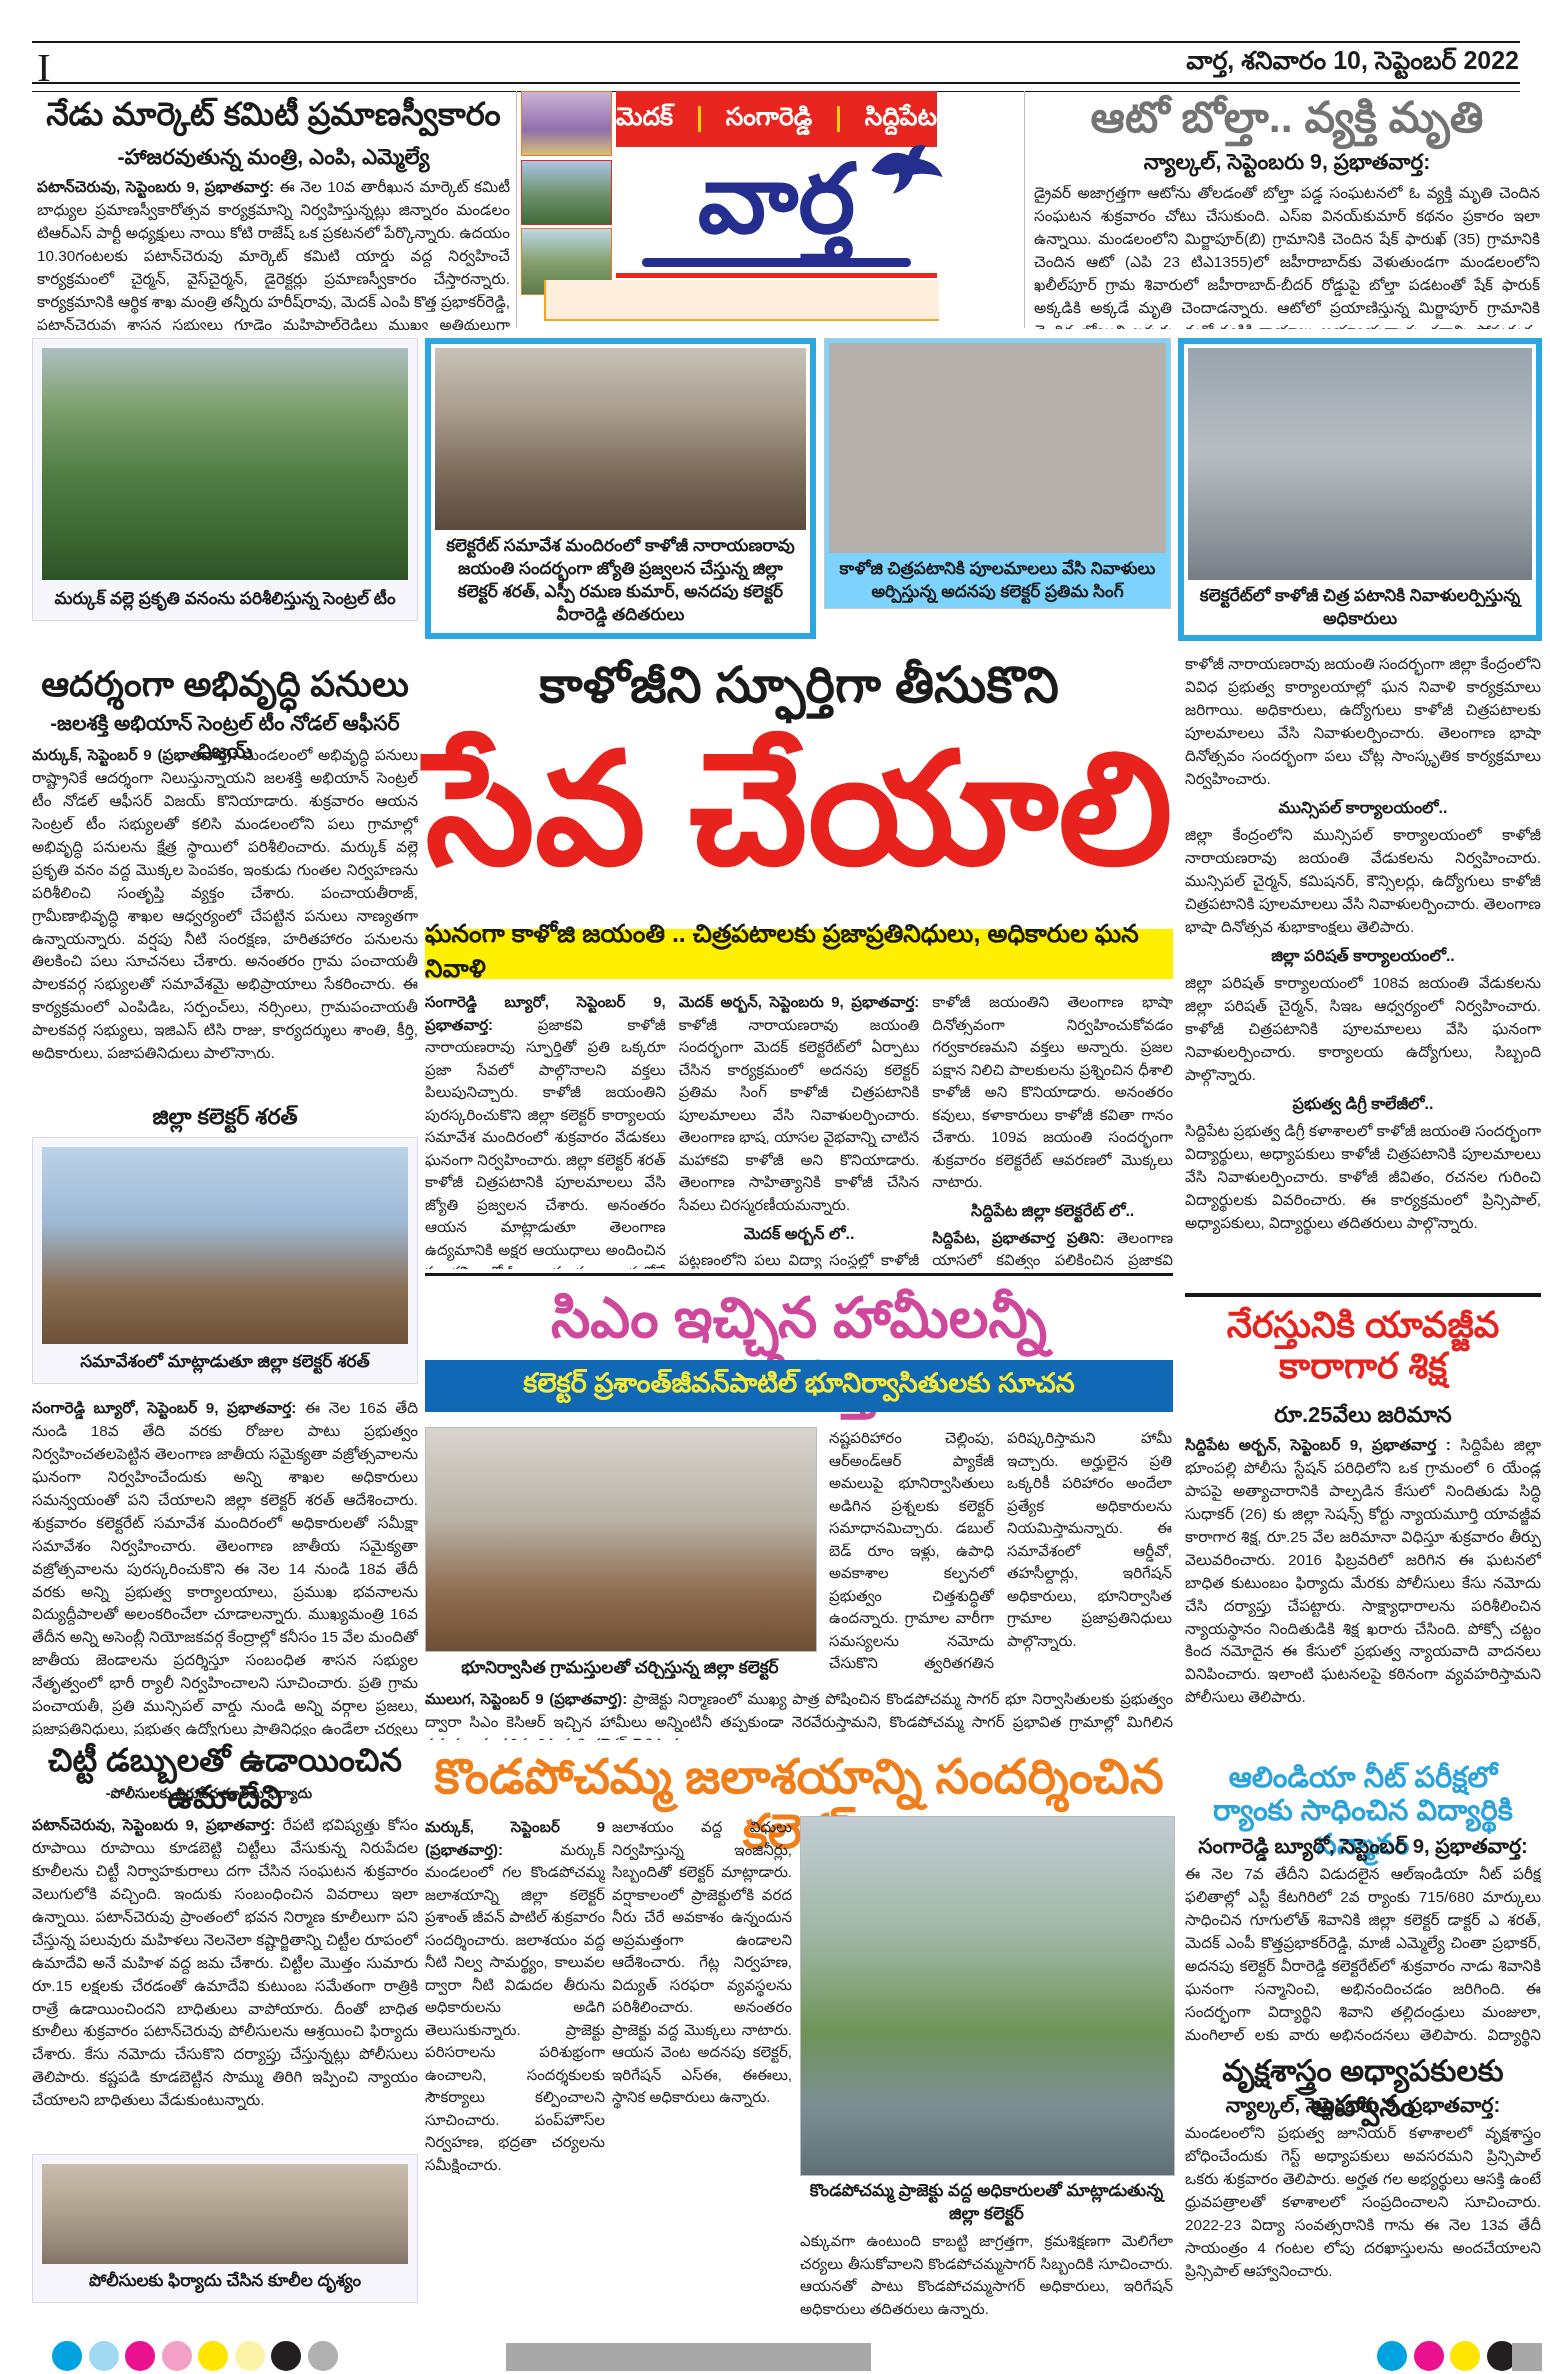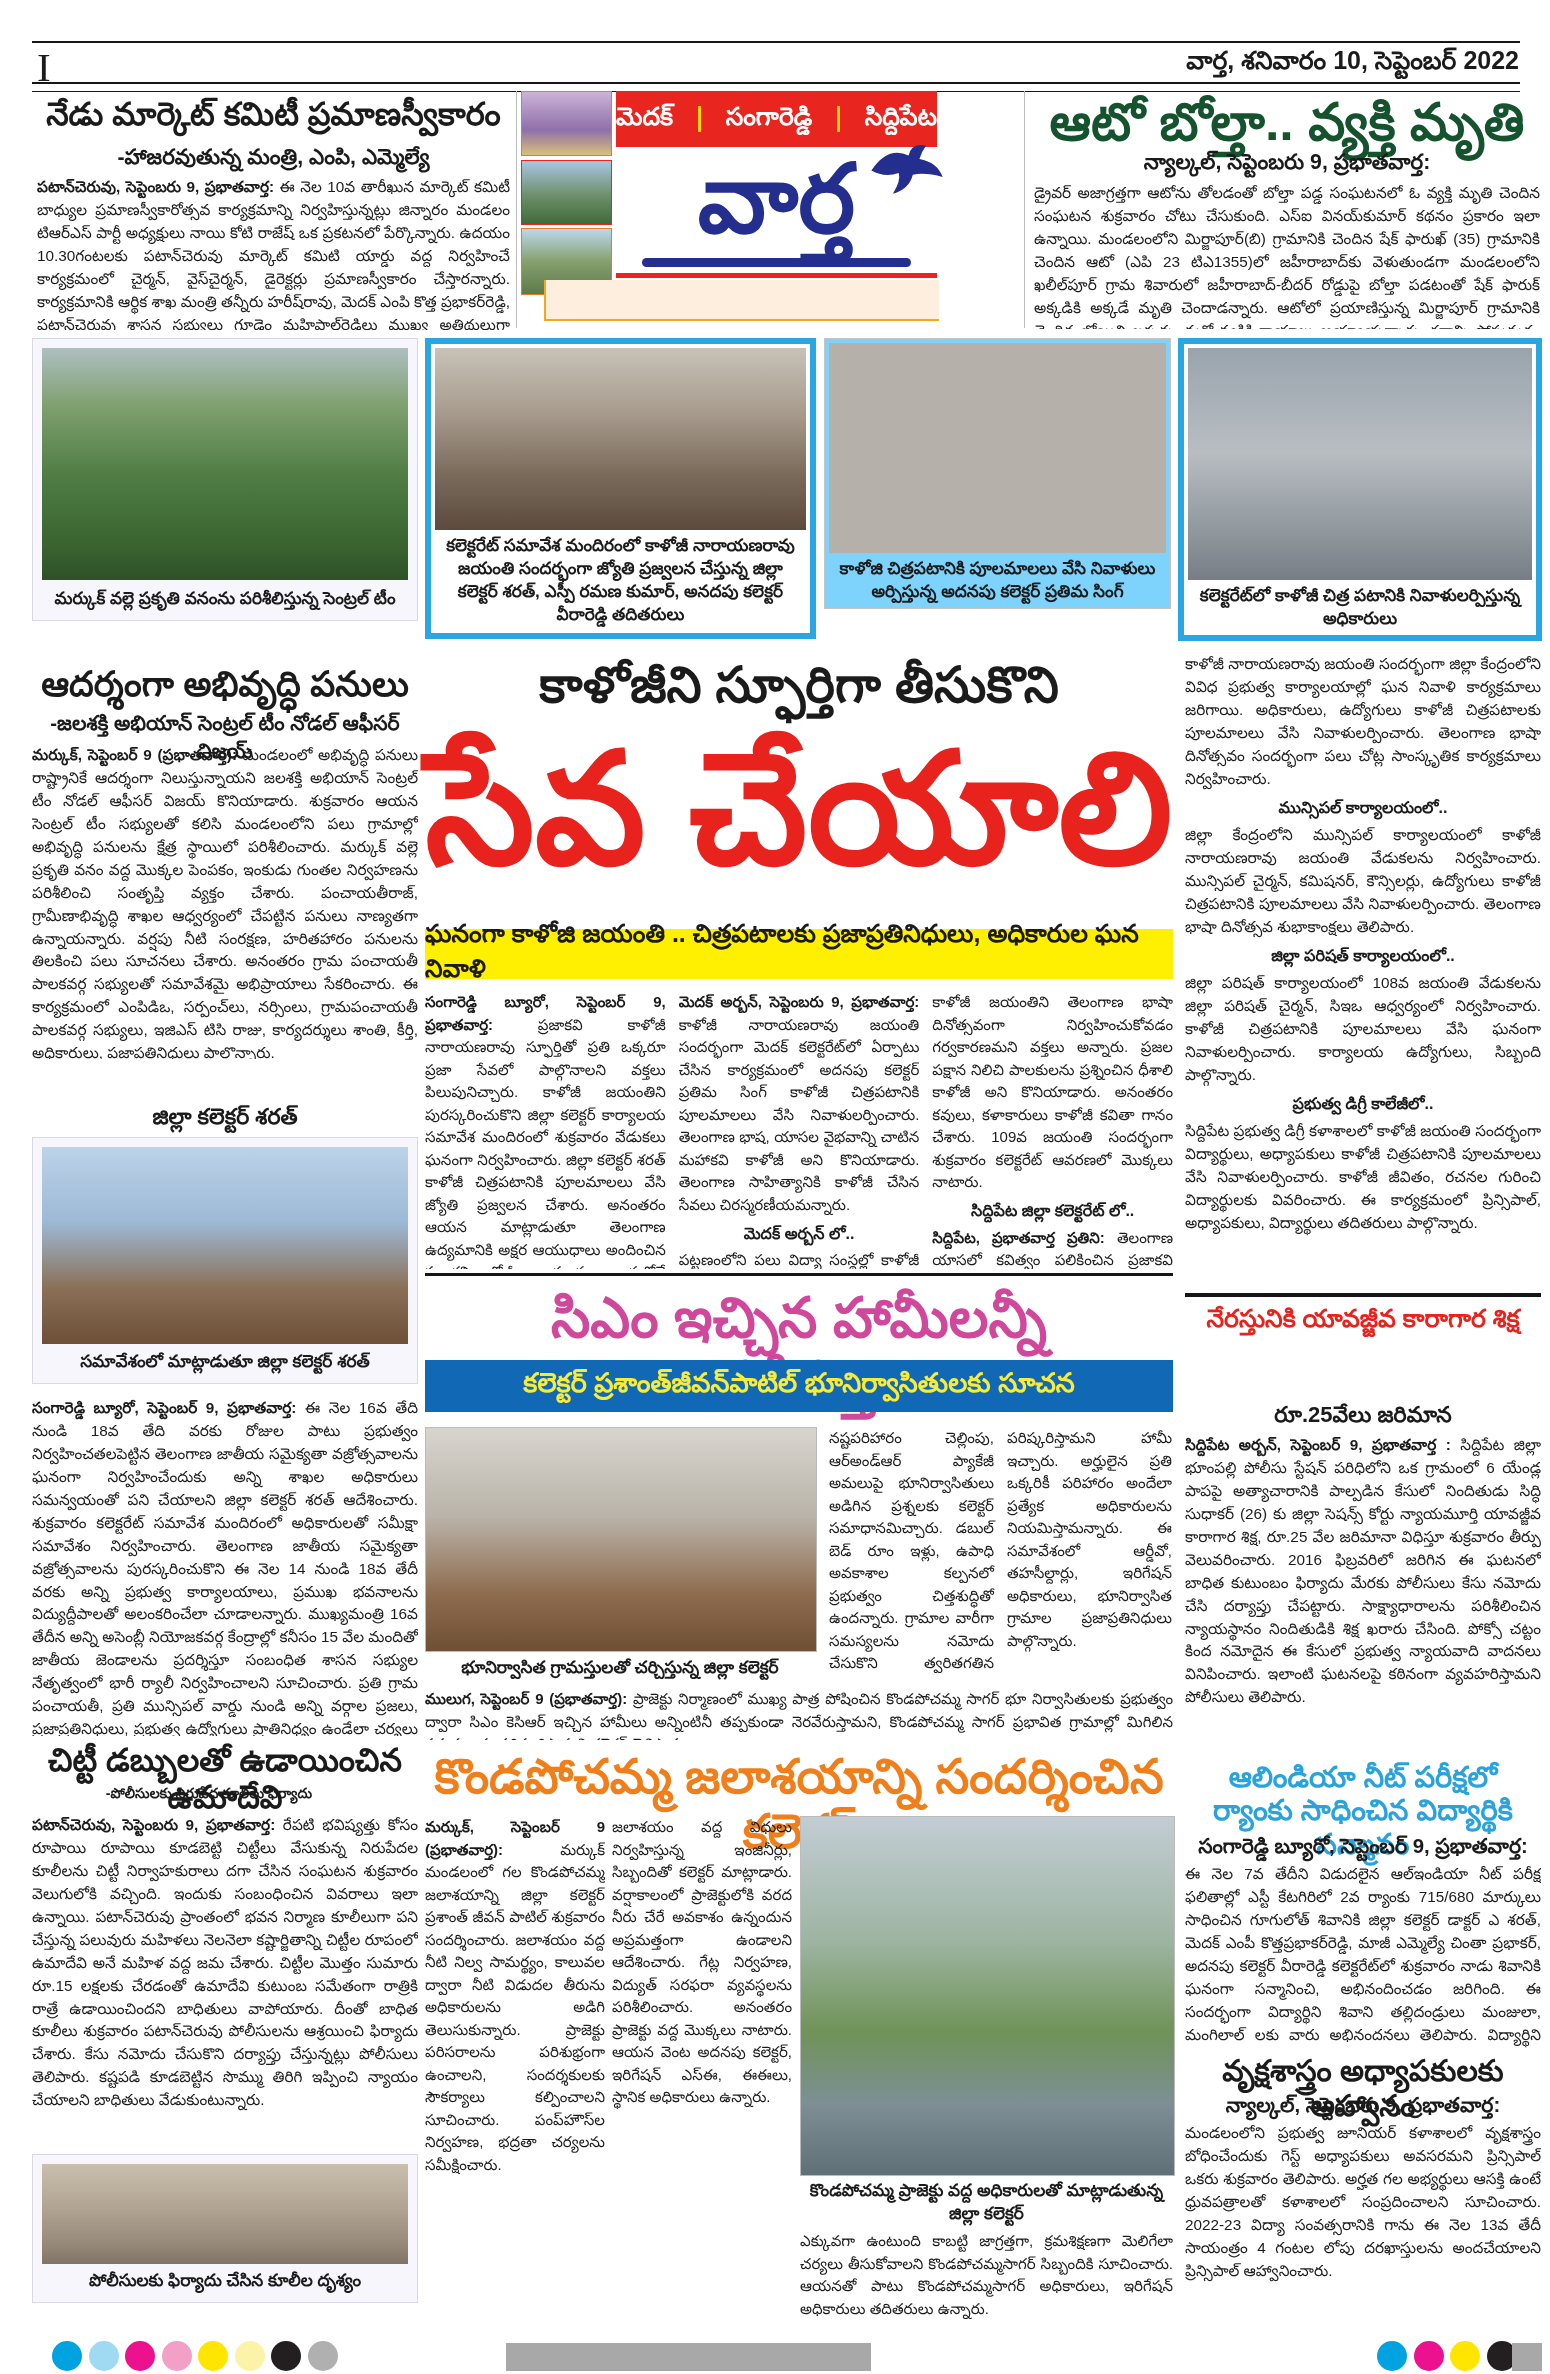--- a/index.html
+++ b/index.html
@@ -63,21 +63,21 @@
   </div>
 
   <div class="abs" style="left:616px;top:147px;width:321px;text-align:center;font-size:96px;font-weight:bold;color:#232e8e;line-height:1.08;">వార్త</div>
   <svg class="abs" style="left:863px;top:139px;" width="83" height="58" viewBox="0 0 100 70">
     <path d="M10 38 Q30 8 55 20 Q58 4 76 8 Q70 16 68 24 Q90 28 96 46 Q76 40 60 43 Q56 60 36 66 Q46 50 43 41 Q26 47 10 38 Z" fill="#232e8e"></path>
   </svg>
   <div class="abs" style="left:642px;top:258px;width:269px;height:9.3px;background:#232e8e;border-radius:4.6px;"></div>
   <div class="abs" style="left:616px;top:273px;width:321px;height:4.6px;background:#e8251f;"></div>
   <div class="abs" style="left:544px;top:280px;width:393px;height:39px;background:#fdeedd;border:2.8px solid #f5a623;border-top:none;border-right:none;"></div>
 
-  <div class="abs hl" style="left:1034px;top:93px;width:506px;font-size:52px;color:#14532d;">ఆటో బోల్తా.. వ్యక్తి మృతి</div>
+  <div class="abs hl" style="left:1034px;top:93px;width:506px;font-size:43px;color:#737373;">ఆటో బోల్తా.. వ్యక్తి మృతి</div>
   <div class="abs sub" style="left:1034px;top:150px;width:506px;font-size:21.3px;">న్యాల్కల్, సెప్టెంబరు 9, ప్రభాతవార్త:</div>
   <div class="abs body-txt" style="left:1034px;top:182px;width:506px;height:147px;">
     <p>డ్రైవర్ అజాగ్రత్తగా ఆటోను తోలడంతో బోల్తా పడ్డ సంఘటనలో ఓ వ్యక్తి మృతి చెందిన సంఘటన శుక్రవారం చోటు చేసుకుంది. ఎస్ఐ వినయ్‌కుమార్ కథనం ప్రకారం ఇలా ఉన్నాయి. మండలంలోని మిర్జాపూర్(బి) గ్రామానికి చెందిన షేక్ ఫారుఖ్ (35) గ్రామానికి చెందిన ఆటో (ఎపి 23 టిఎ1355)లో జహీరాబాద్‌కు వెళుతుండగా మండలంలోని ఖలీల్‌పూర్ గ్రామ శివారులో జహీరాబాద్-బీదర్ రోడ్డుపై బోల్తా పడటంతో షేక్ ఫారుక్ అక్కడికి అక్కడే మృతి చెందాడన్నారు. ఆటోలో ప్రయాణిస్తున్న మిర్జాపూర్ గ్రామానికి చెందిన బోయిని బక్కన్న, మరో వ్యక్తికి గాయాలు అయ్యాయన్నారు. శవాన్ని పోస్టుమర్టం నిమిత్తం, క్షతగాత్రులను చికిత్స నిమిత్తం జహీరాబాద్ ఏరియా ఆస్పత్రికి తరలించామన్నారు. మృతుని సోదరుడు లైకొద్దిన్ ఫిర్యాదు మేరకు కేసు నమోదు చేసి దర్యాప్తు చేస్తున్నట్లు ఎస్ఐ వినయ్‌కుమార్ వివరించారు.</p>
   </div>
 
   <div class="abs pframe" style="left:32px;top:338px;width:386px;">
     <div class="photo ph-garden" style="height:232px;"></div>
     <div class="cap" style="padding-top:7.4px;">మర్కుక్ వల్లె ప్రకృతి వనంను పరిశీలిస్తున్న సెంట్రల్ టీం</div>
   </div>
 
@@ -169,21 +169,21 @@
     <p><span class="dl">మర్కుక్, సెప్టెంబర్ 9 (ప్రభాతవార్త):</span> <span>మర్కుక్ మండలంలో గల కొండపోచమ్మ జలాశయాన్ని జిల్లా కలెక్టర్ ప్రశాంత్ జీవన్ పాటిల్ శుక్రవారం సందర్శించారు. జలాశయం వద్ద నీటి నిల్వ సామర్థ్యం, కాలువల ద్వారా నీటి విడుదల తీరును అధికారులను అడిగి తెలుసుకున్నారు. ప్రాజెక్టు పరిసరాలను పరిశుభ్రంగా ఉంచాలని, సందర్శకులకు సౌకర్యాలు కల్పించాలని సూచించారు. పంప్‌హౌస్‌ల నిర్వహణ, భద్రతా చర్యలను సమీక్షించారు.</span></p>
   </div>
   <div class="abs body-txt" style="left:612px;top:1816px;width:180px;height:519px;font-size:15px;">జలాశయం వద్ద విధులు నిర్వహిస్తున్న ఇంజినీర్లు, సిబ్బందితో కలెక్టర్ మాట్లాడారు. వర్షాకాలంలో ప్రాజెక్టులోకి వరద నీరు చేరే అవకాశం ఉన్నందున అప్రమత్తంగా ఉండాలని ఆదేశించారు. గేట్ల నిర్వహణ, విద్యుత్ సరఫరా వ్యవస్థలను పరిశీలించారు. అనంతరం ప్రాజెక్టు వద్ద మొక్కలు నాటారు. ఆయన వెంట అదనపు కలెక్టర్, ఇరిగేషన్ ఎస్‌ఈ, ఈఈలు, స్థానిక అధికారులు ఉన్నారు.</div>
   <div class="abs" style="left:800px;top:1816px;width:373px;height:358px;border:0.9px solid #bbb;">
     <div class="photo ph-reservoir" style="height:100%;"></div>
   </div>
   <div class="abs cap" style="left:800px;top:2180px;width:373px;">కొండపోచమ్మ ప్రాజెక్టు వద్ద అధికారులతో మాట్లాడుతున్న జిల్లా కలెక్టర్</div>
   <div class="abs body-txt" style="left:800px;top:2230px;width:373px;height:106px;font-size:15px;">ఎక్కువగా ఉంటుంది కాబట్టి జాగ్రత్తగా, క్రమశిక్షణగా మెలిగేలా చర్యలు తీసుకోవాలని కొండపోచమ్మసాగర్ సిబ్బందికి సూచించారు. ఆయనతో పాటు కొండపోచమ్మసాగర్ అధికారులు, ఇరిగేషన్ అధికారులు తదితరులు ఉన్నారు.</div>
 
   <div class="abs rule" style="left:1185px;top:1293px;width:356px;height:3.7px;"></div>
-  <div class="abs hl" style="left:1185px;top:1304px;width:356px;font-size:25px;color:#e8231e;">నేరస్తునికి యావజ్జీవ కారాగార శిక్ష</div>
+  <div class="abs hl" style="left:1185px;top:1304px;width:356px;font-size:36px;color:#e8231e;">నేరస్తునికి యావజ్జీవ కారాగార శిక్ష</div>
   <div class="abs sub" style="left:1185px;top:1402px;width:356px;font-size:22px;">రూ.25వేలు జరిమాన</div>
   <div class="abs body-txt" style="left:1185px;top:1434px;width:356px;height:321px;">
     <p><span class="dl">సిద్దిపేట అర్బన్, సెప్టెంబర్ 9, ప్రభాతవార్త :</span> <span>సిద్దిపేట జిల్లా భూంపల్లి పోలీసు స్టేషన్ పరిధిలోని ఒక గ్రామంలో 6 యేండ్ల పాపపై అత్యాచారానికి పాల్పడిన కేసులో నిందితుడు సిద్ధి సుధాకర్ (26) కు జిల్లా సెషన్స్ కోర్టు న్యాయమూర్తి యావజ్జీవ కారాగార శిక్ష, రూ.25 వేల జరిమానా విధిస్తూ శుక్రవారం తీర్పు వెలువరించారు. 2016 ఫిబ్రవరిలో జరిగిన ఈ ఘటనలో బాధిత కుటుంబం ఫిర్యాదు మేరకు పోలీసులు కేసు నమోదు చేసి దర్యాప్తు చేపట్టారు. సాక్ష్యాధారాలను పరిశీలించిన న్యాయస్థానం నిందితుడికి శిక్ష ఖరారు చేసింది. పోక్సో చట్టం కింద నమోదైన ఈ కేసులో ప్రభుత్వ న్యాయవాది వాదనలు వినిపించారు. ఇలాంటి ఘటనలపై కఠినంగా వ్యవహరిస్తామని పోలీసులు తెలిపారు.</span></p>
   </div>
 
   <div class="abs hl" style="left:1185px;top:1761px;width:356px;font-size:29px;color:#2aa3dc;">ఆలిండియా నీట్ పరీక్షలో ర్యాంకు సాధించిన విద్యార్థికి సన్మానం</div>
   <div class="abs sub" style="left:1185px;top:1835px;width:356px;font-size:20.4px;">సంగారెడ్డి బ్యూరో, సెప్టెంబర్ 9, ప్రభాతవార్త:</div>
   <div class="abs body-txt" style="left:1185px;top:1863px;width:356px;height:186px;">ఈ నెల 7వ తేదీని విడుదలైన ఆల్‌ఇండియా నీట్ పరీక్ష ఫలితాల్లో ఎస్టీ కేటగిరిలో 2వ ర్యాంకు 715/680 మార్కులు సాధించిన గూగులోత్ శివానికి జిల్లా కలెక్టర్ డాక్టర్ ఎ శరత్, మెదక్ ఎంపీ కొత్తప్రభాకర్‌రెడ్డి, మాజీ ఎమ్మెల్యే చింతా ప్రభాకర్, అదనపు కలెక్టర్ వీరారెడ్డి కలెక్టరేట్‌లో శుక్రవారం నాడు శివానికి ఘనంగా సన్మానించి, అభినందించడం జరిగింది. ఈ సందర్భంగా విద్యార్థిని శివాని తల్లిదండ్రులు మంజులా, మంగిలాల్ లకు వారు అభినందనలు తెలిపారు. విద్యార్థిని శివాని ఐఏఎస్ కావాలని తన జీవిత ఆశయం అని తెలిపింది. ఈ కార్యక్రమంలో డిసిఈబి సెక్రటరీ ఎల్ లింబాజీ, టీజీవో అధ్యక్షులు డాక్టర్ డి వైద్యనాథ్, కె శ్రావణ్ కుమార్, విజయ్‌కుమార్ తదితరులు పాల్గొన్నారు.</div>
 
   <div class="abs hl" style="left:1185px;top:2054px;width:356px;font-size:30px;">వృక్షశాస్త్రం అధ్యాపకులకు ఆహ్వానం</div>

